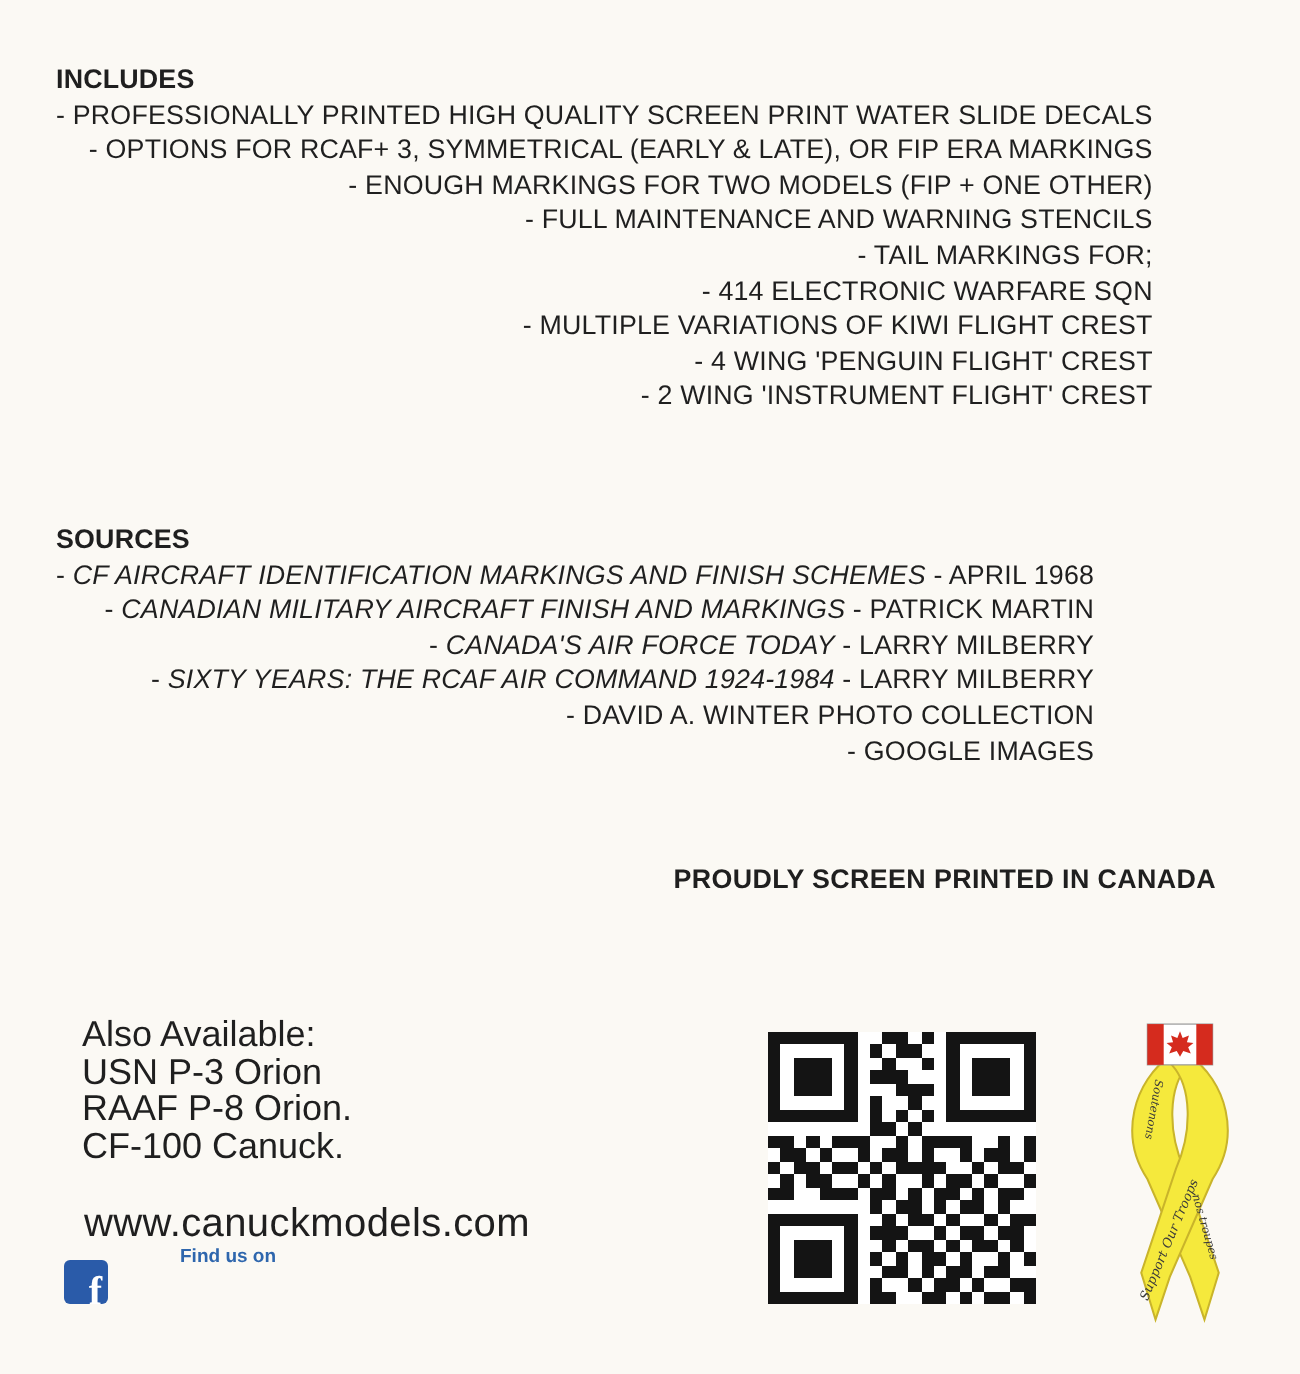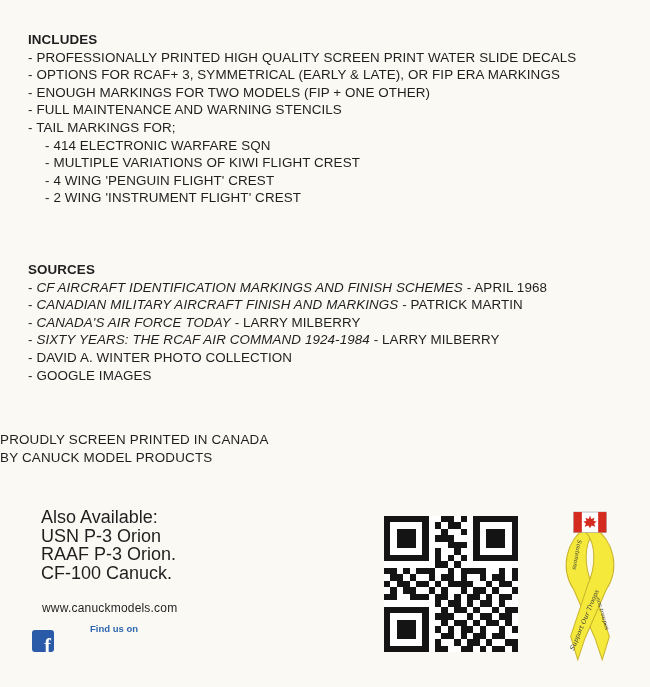--- a/index.html
+++ b/index.html
@@ -5,31 +5,31 @@
   html,body{margin:0;padding:0;}
   body{background:#e8e6e0;}
   .sheet{
     position:relative;width:650px;height:687px;overflow:hidden;
     background:var(--paper,#fbf9f4);
     color:var(--ink,#1f1f1f);
     font-family:"Liberation Sans",sans-serif;
   }
   .caps-block{position:absolute;font-size:13.4px;line-height:17.6px;letter-spacing:.1px;}
   .caps-block h2{margin:0;font-size:13.4px;line-height:17.6px;font-weight:700;}
-  .li-main,.li-sub,.src-item{white-space:nowrap;}
+  .li-main,.li-sub,.src-item{white-space:nowrap;text-align:right;}
   .li-sub{margin-left:17px;}
   .src-item .it{font-style:italic;}
   #includes{left:28px;top:31px;}
   #sources{left:28px;top:261px;}
   .center-note{
-    position:absolute;top:431px;left:0;width:608px;text-align:left;
-    font-weight:400;font-size:13.4px;line-height:17.6px;letter-spacing:.2px;
+    position:absolute;top:431px;left:0;width:608px;text-align:right;
+    font-weight:700;font-size:13.4px;line-height:17.6px;letter-spacing:.2px;
   }
   .also{position:absolute;left:41px;top:508px;font-size:18px;line-height:18.6px;}
-  .website{position:absolute;left:42px;top:601px;font-size:12px;letter-spacing:.2px;}
+  .website{position:absolute;left:42px;top:601px;font-size:20px;letter-spacing:.2px;}
   .fb{position:absolute;left:32px;top:623px;display:flex;align-items:flex-start;}
   .fb-square{
     position:relative;width:22px;height:22px;margin-top:7px;border-radius:3px;
     background:var(--fb-dark,#2a5ba9);overflow:hidden;flex:0 0 auto;
   }
   .fb-square span{
     position:absolute;right:3px;bottom:-6px;color:#fff;
     font-weight:700;font-size:20px;font-family:"Liberation Serif",serif;
   }
   .fb-text{margin-left:4px;}
@@ -76,28 +76,27 @@
         <div class="src-item"><span>- </span><span class="it">CANADIAN MILITARY AIRCRAFT FINISH AND MARKINGS</span><span> - PATRICK MARTIN</span></div>
         <div class="src-item"><span>- </span><span class="it">CANADA'S AIR FORCE TODAY</span><span> - LARRY MILBERRY</span></div>
         <div class="src-item"><span>- </span><span class="it">SIXTY YEARS: THE RCAF AIR COMMAND 1924-1984</span><span> - LARRY MILBERRY</span></div>
         <div class="src-item"><span>- </span><span class="it"></span><span>DAVID A. WINTER PHOTO COLLECTION</span></div>
         <div class="src-item"><span>- </span><span class="it"></span><span>GOOGLE IMAGES</span></div>
       </div>
   </section>
 
   <div class="center-note">
     <div>PROUDLY SCREEN PRINTED IN CANADA</div>
-    <div>BY CANUCK MODEL PRODUCTS</div>
   </div>
 
   <div class="also">
     <div>Also Available:</div>
     <div id="also-items">
         <div class="also-item">USN P-3 Orion</div>
-        <div class="also-item">RAAF P-3 Orion.</div>
+        <div class="also-item">RAAF P-8 Orion.</div>
         <div class="also-item">CF-100 Canuck.</div>
       </div>
   </div>
 
   <div class="website">www.canuckmodels.com</div>
 
   <div class="fb">
     <div class="fb-square">
       <span>f</span>
     </div>

